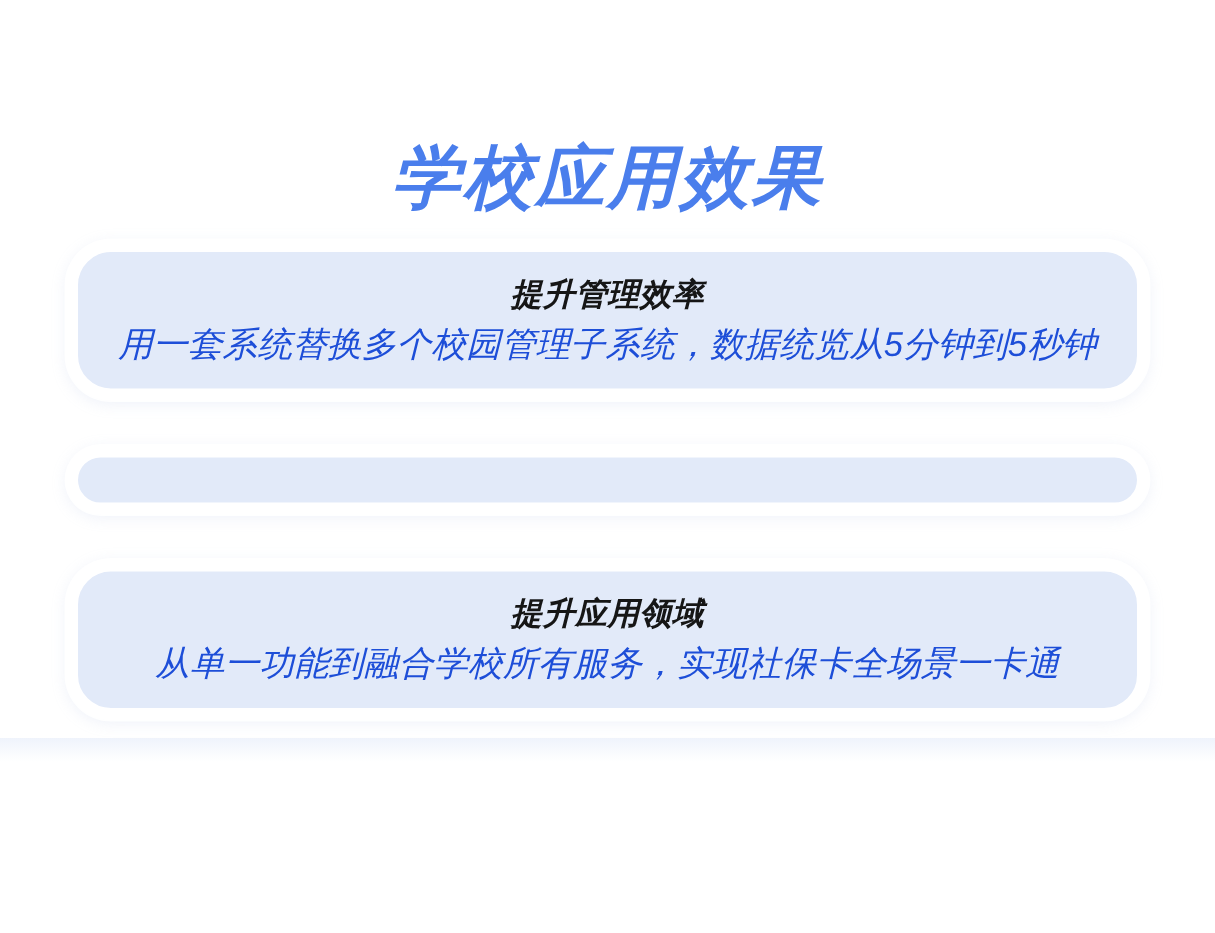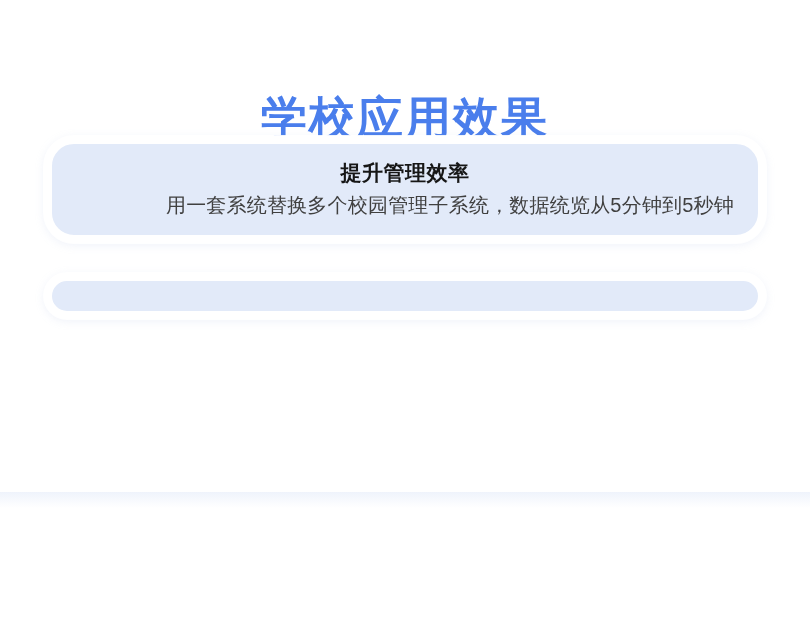--- a/index.html
+++ b/index.html
@@ -15,20 +15,21 @@
     overflow: hidden;
     position: relative;
   }
 
   .poster {
     position: relative;
     width: 810px;
     height: 490px;
     box-sizing: border-box;
     background: #ffffff;
+    font-style: italic;
   }
 
   
   .section-title {
     position: absolute;
     top: 58px;
     left: 0;
     width: 810px;
     text-align: center;
     font-size: 46px;
@@ -36,21 +37,21 @@
     font-weight: 700;
     letter-spacing: 2px;
     color: #4a7eec;
     white-space: nowrap;
     -webkit-font-smoothing: antialiased;
   }
 
   
   .card-list {
     position: absolute;
-    top: 136px;
+    top: 160px;
     left: 40px;
     width: 730px;
   }
 
   .card {
     position: relative;
     box-sizing: border-box;
     width: 722px;
     margin: 0 auto 30px auto;
     padding: 14px 24px 16px 24px;
@@ -70,28 +71,27 @@
     font-size: 21px;
     line-height: 30px;
     font-weight: 700;
     color: #161616;
     letter-spacing: 0.5px;
     margin: 0 0 3px 0;
     white-space: nowrap;
   }
 
   .card-desc {
-    font-size: 20px;
+    font-size: 23px;
     line-height: 28px;
     font-weight: 400;
-    color: #404040;
+    color: #1d4ed8;
     letter-spacing: 0.2px;
     margin: 0;
     white-space: nowrap;
-    text-align: right;
   }
 
   
   .bottom-wash {
     position: absolute;
     left: 0;
     top: 492px;
     width: 810px;
     height: 16px;
     background: linear-gradient(to bottom, rgba(226,234,249,0.55), rgba(255,255,255,0));
@@ -108,18 +108,22 @@
   <div class="card-list">
 
     <div class="card">
       <div class="card-heading">提升管理效率</div>
       <div class="card-desc">用一套系统替换多个校园管理子系统，数据统览从5分钟到5秒钟</div>
     </div>
 
     <div class="card">
     </div>
 
+    <div class="card">
+      <div class="card-heading">提升应用领域</div>
+      <div class="card-desc">从单一功能到融合学校所有服务，实现社保卡全场景一卡通</div>
+    </div>
 
   </div>
 
   <div class="bottom-wash"></div>
 
 </div>
 
 </body></html>

